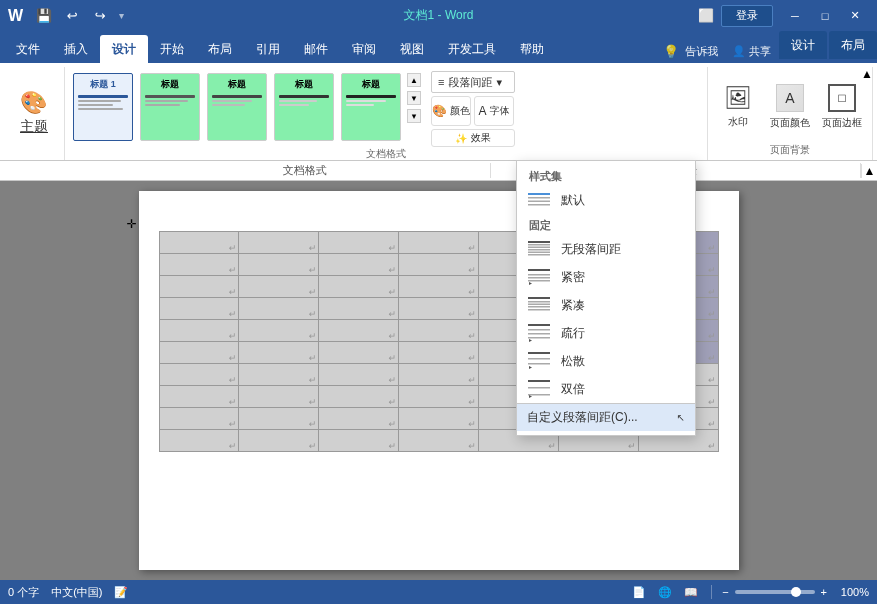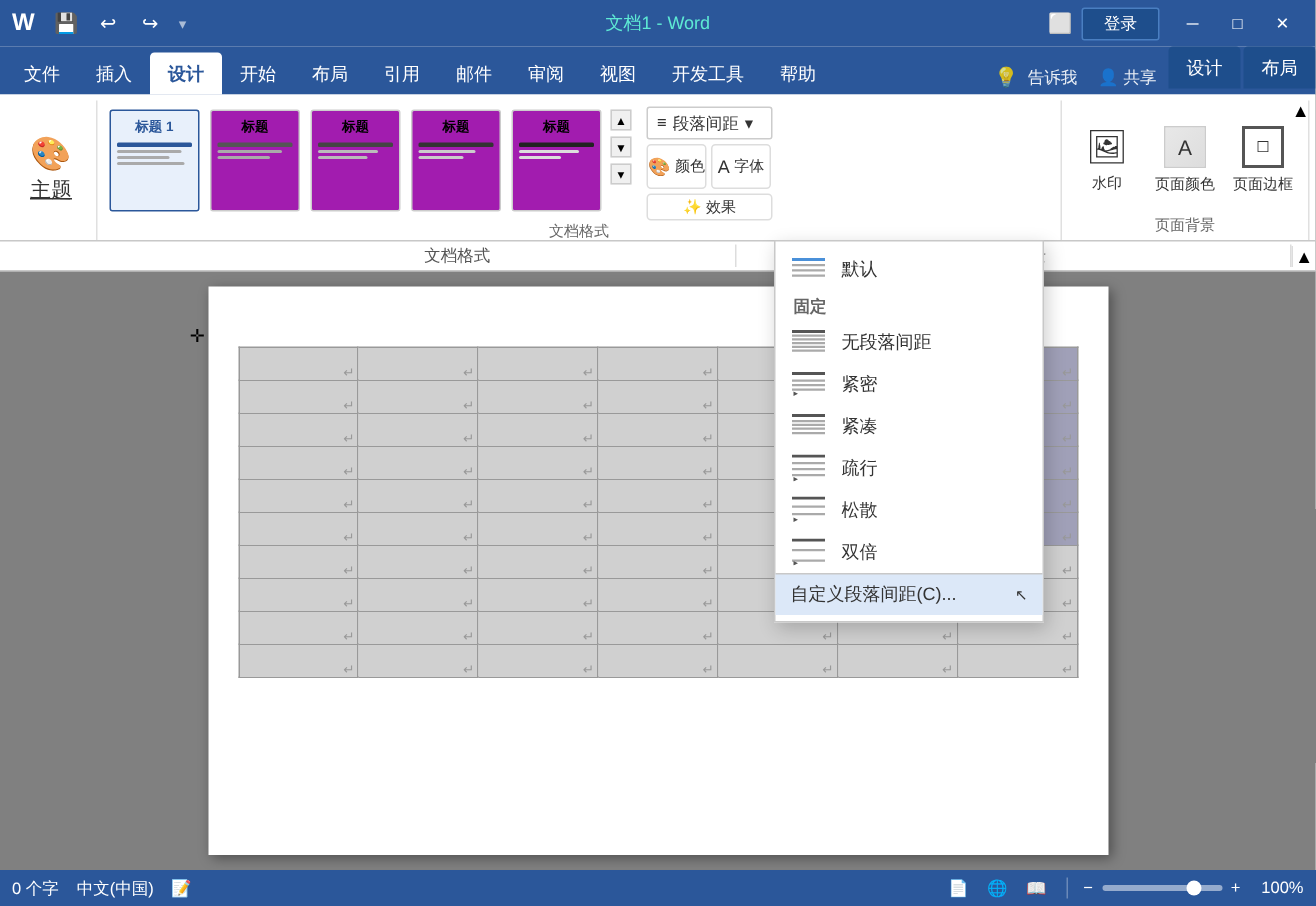--- a/index.html
+++ b/index.html
@@ -60,21 +60,21 @@
       align-items: center;
       padding: 0 6px;
       border-right: 1px solid #e0e0e0;
       min-width: fit-content;
     }
     .ribbon-group:last-child { border-right: none; }
     .ribbon-group-content { display: flex; flex: 1; align-items: center; gap: 2px; padding-top: 4px; }
     .ribbon-group-label { font-size: 10px; color: #666; margin-top: auto; padding-bottom: 3px; text-align: center; }
 
     .style-box {
-      width: 60px; height: 68px; border: 1px solid #ccc; margin: 2px; background: #a21caf;
+      width: 60px; height: 68px; border: 1px solid #ccc; margin: 2px; background: #86efac;
       display: flex; flex-direction: column; align-items: center; justify-content: flex-start;
       padding: 4px; font-size: 10px; cursor: pointer; border-radius: 2px;
     }
 
     .big-btn { width: 48px; height: 70px; display: flex; flex-direction: column; align-items: center; justify-content: center; cursor: pointer; border-radius: 3px; font-size: 11px; color: #333; gap: 4px; }
     .big-btn-icon { font-size: 28px; line-height: 1; }
 
     
     #section-label {
       height: 20px;
@@ -487,20 +487,21 @@
           <td></td>
           <td></td>
           <td></td>
         </tr>
       </tbody>
     </table>
   </div>
 </div>
 
 <div id="dropdown-panel">
+  <div class="dd-section-label">样式集</div>
 
   <div class="dd-item">
     <div class="dd-icon">
       <svg width="22" height="18" viewBox="0 0 22 18">
         <rect x="0" y="2" width="22" height="2" fill="#4a90d9"></rect>
         <rect x="0" y="6" width="22" height="1.5" fill="#aaa"></rect>
         <rect x="0" y="9.5" width="22" height="1.5" fill="#aaa"></rect>
         <rect x="0" y="13" width="22" height="1.5" fill="#aaa"></rect>
       </svg>
     </div>

